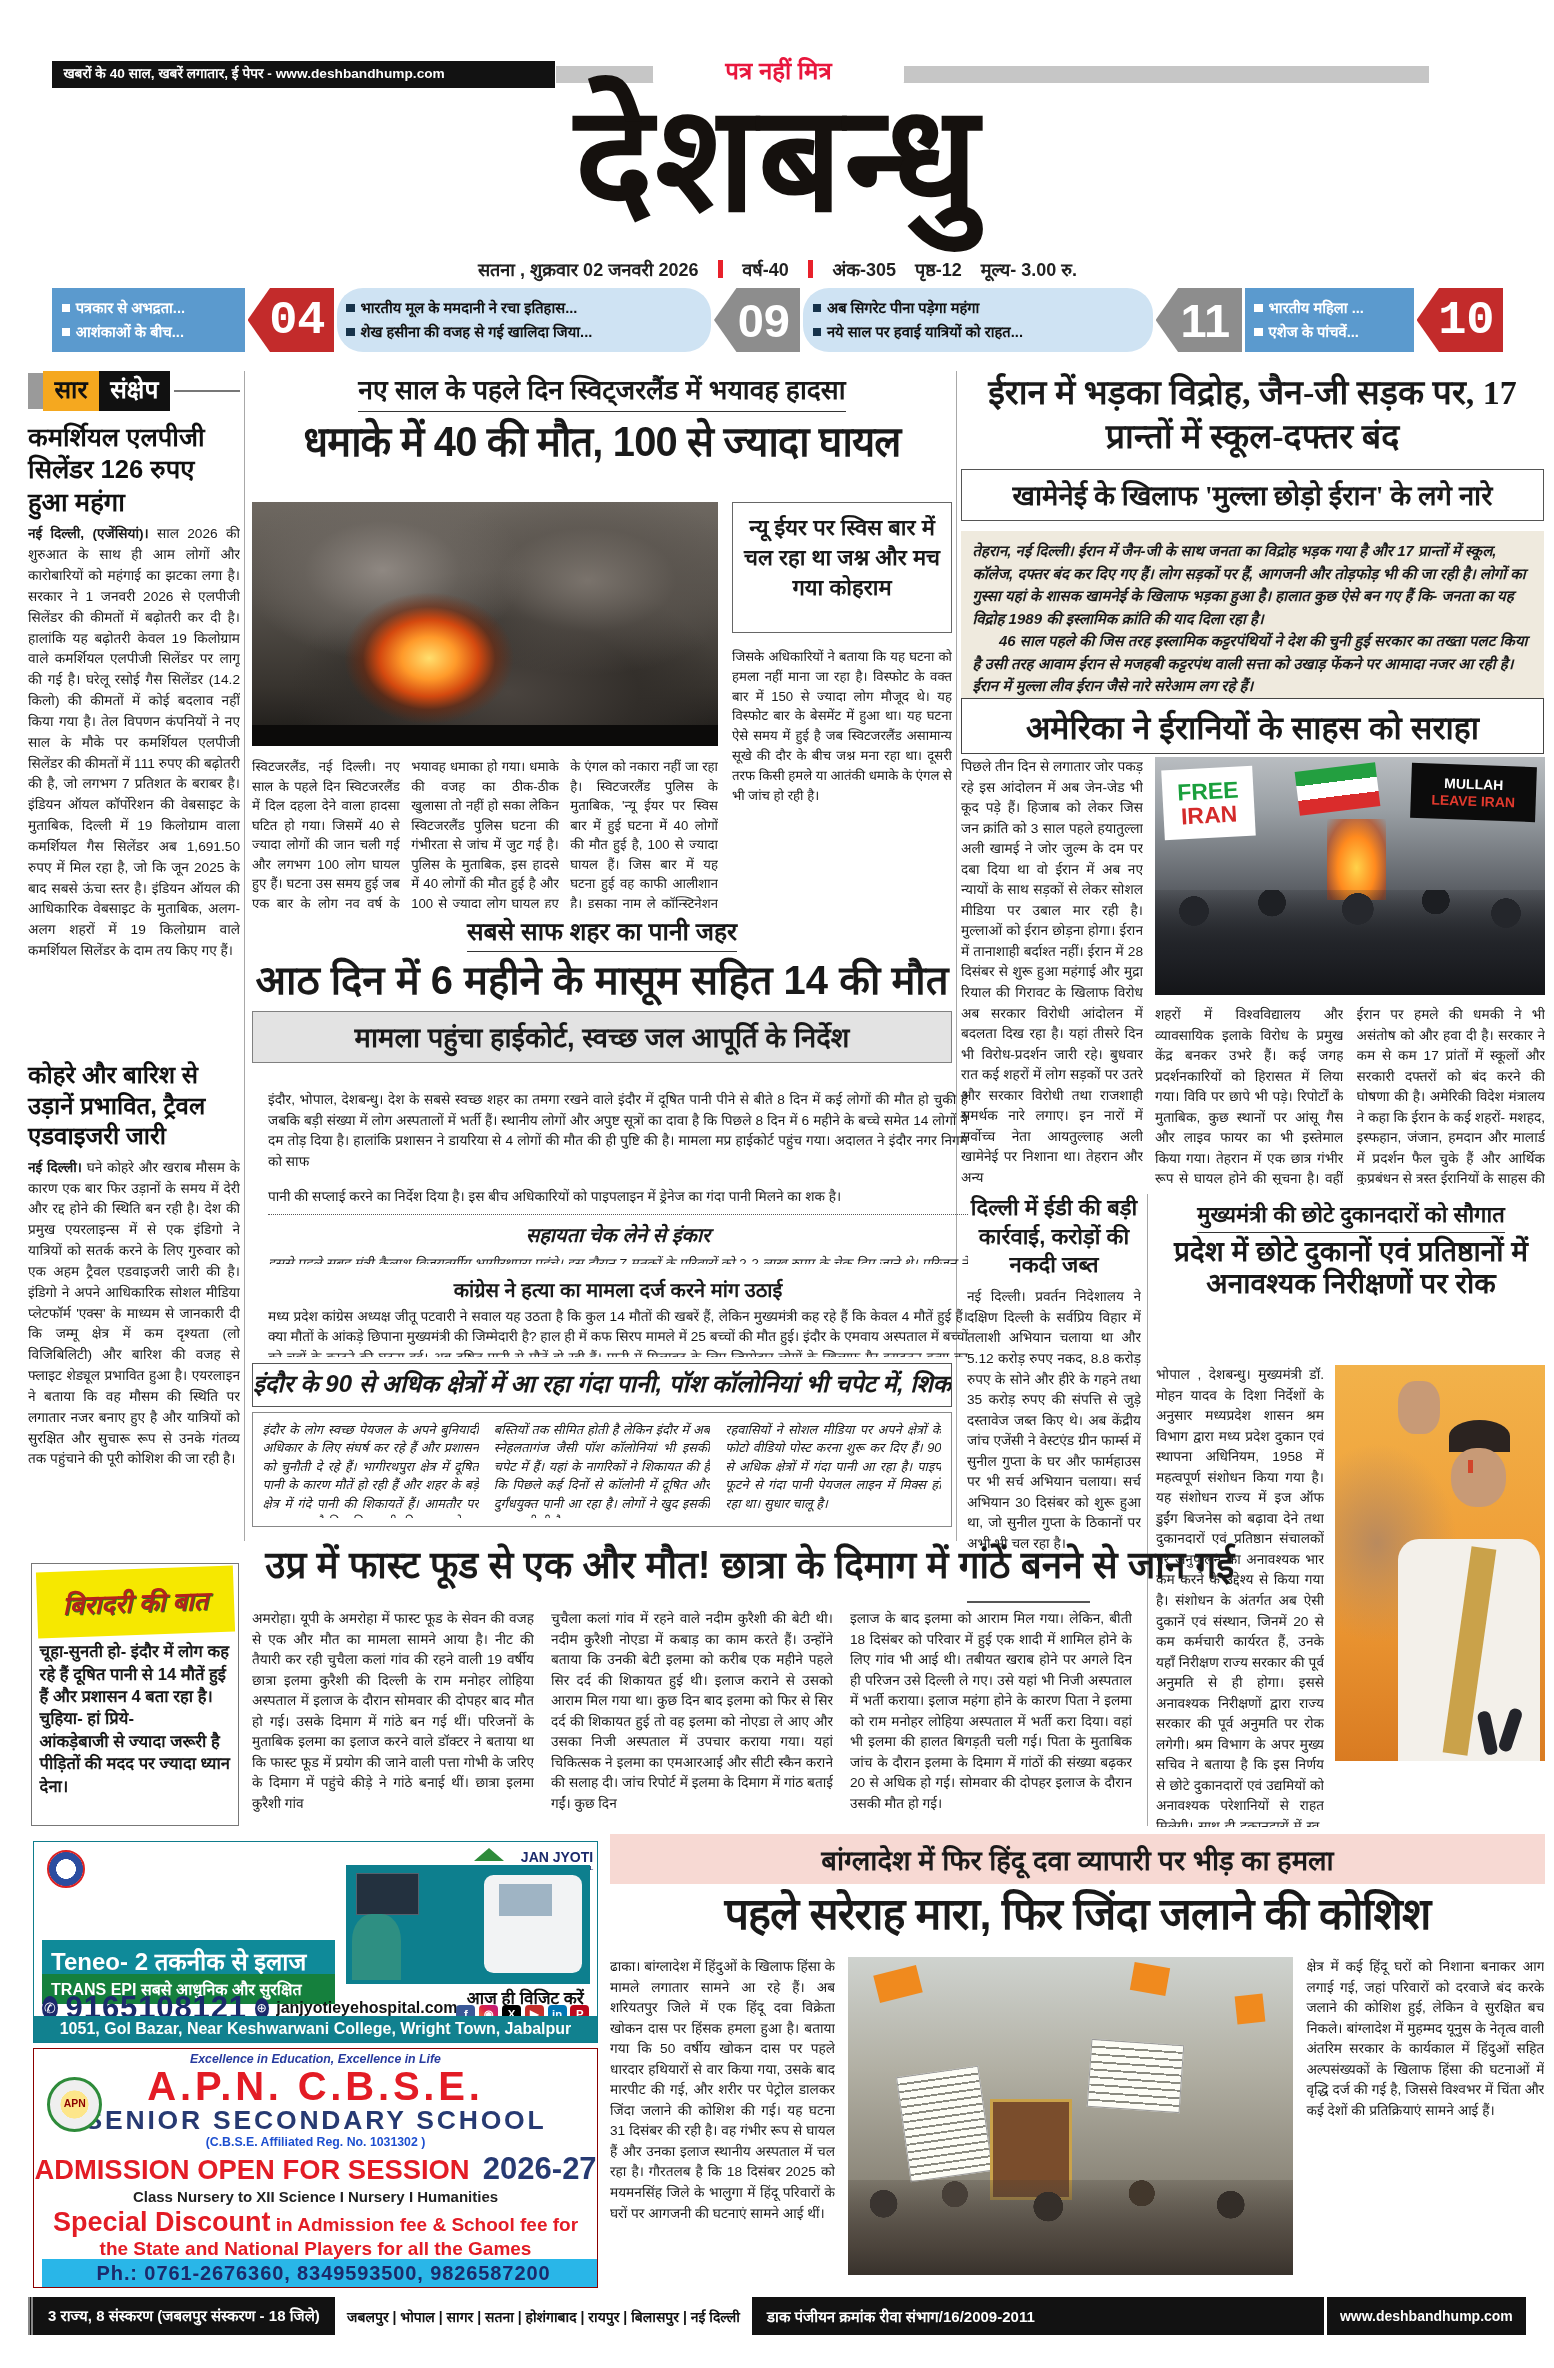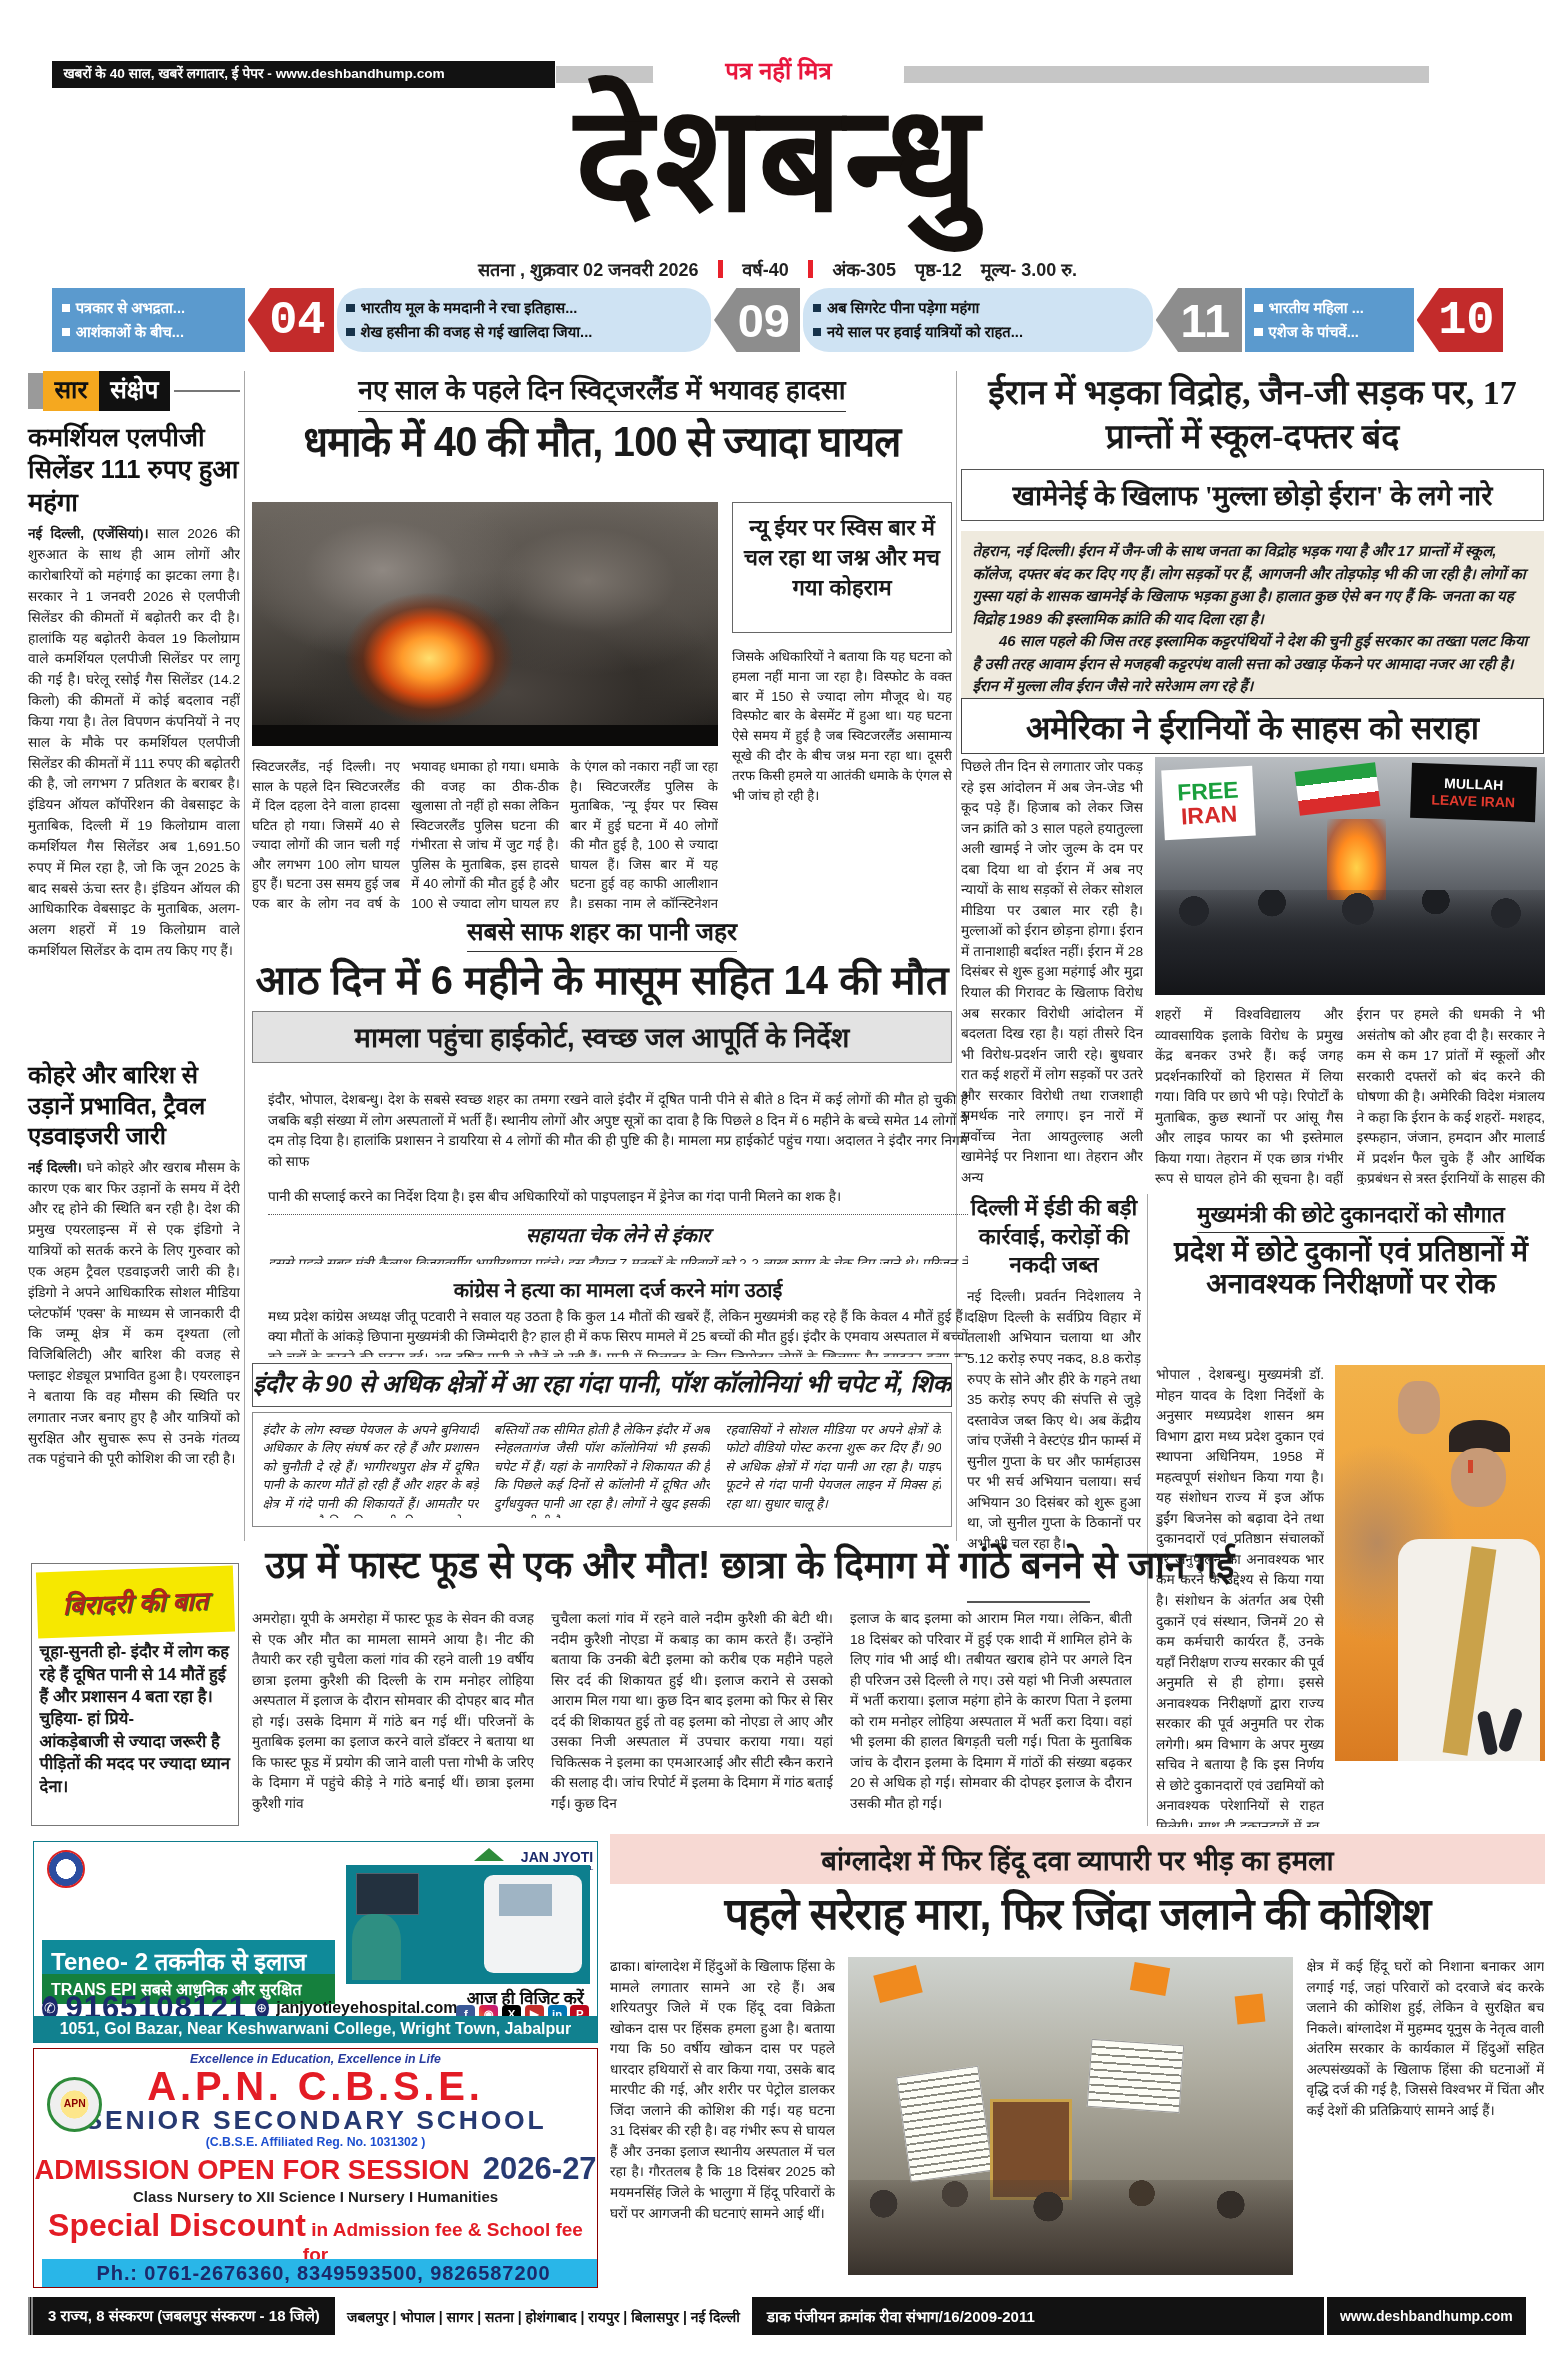--- a/index.html
+++ b/index.html
@@ -213,21 +213,21 @@
     background:radial-gradient(circle,#fde68a 0 40%,#efefef 41% 100%);box-sizing:border-box;
     color:#8b0000;font-size:10.4px;font-weight:900;line-height:47px;}
   .as-name{color:#e31c25;font-size:40px;font-weight:900;letter-spacing:3.8px;line-height:1.0;}
   .as-name2{color:#273a72;font-size:26.5px;font-weight:900;letter-spacing:2.8px;line-height:1.1;}
   .as-reg{color:#1d4fd0;font-size:12.3px;font-weight:bold;}
   .as-adm{display:flex;justify-content:center;align-items:baseline;gap:13.2px;margin-top:1.9px;}
   .as-adm-l{color:#e31c25;font-size:27.4px;font-weight:900;}
   .as-adm-s{color:#273a72;font-size:31px;font-weight:900;}
   .as-classes{color:#222;font-size:15px;font-weight:900;margin-top:0.9px;}
   .as-d1{color:#e31c25;font-size:19px;font-weight:900;margin-top:1.9px;}
-  .as-d1 .big{font-size:32px;}
+  .as-d1 .big{font-size:27px;}
   .as-d2{color:#e31c25;font-size:19px;font-weight:900;}
   .as-ph{position:absolute;left:8px;bottom:0;width:100%;height:28px;background:#29b6e8;color:#1b2a6b;
     font-size:20px;font-weight:900;line-height:28px;letter-spacing:0.9px;}
 
   
   .footer{left:28px;top:2296px;width:1498px;height:40px;display:flex;align-items:center;gap:9.5px;}
   .f-ed{background:#121212;color:#fff;height:38px;line-height:38px;padding:0 15px;font-size:15px;font-weight:bold;
     border-left:5.7px double #888;white-space:nowrap;}
   .f-cities{flex:1;font-size:14px;font-weight:bold;color:#111;text-align:center;white-space:nowrap;overflow:hidden;}
   .f-black{background:#121212;color:#fff;height:38px;display:flex;align-items:center;width:774px;}
@@ -307,21 +307,21 @@
   <div class="abs vline" style="left:956px;top:371px;height:1170px;"></div>
   <div class="abs vline" style="left:1147px;top:1194px;height:632px;"></div>
 
   <div class="abs leftcol">
     <div class="saar-head">
       <span class="saar-gray"></span>
       <span class="saar-orange">सार</span>
       <span class="saar-black">संक्षेप</span>
       <span class="saar-line"></span>
     </div>
-    <div class="lc-h">कमर्शियल एलपीजी सिलेंडर 111 रुपए हुआ महंगा</div>
+    <div class="lc-h">कमर्शियल एलपीजी सिलेंडर 126 रुपए हुआ महंगा</div>
     <div class="lc-b just hide" style="height:526px;">
       <span class="lc-dl">नई दिल्ली, (एजेंसियां)।</span>
       <span>साल 2026 की शुरुआत के साथ ही आम लोगों और कारोबारियों को महंगाई का झटका लगा है। सरकार ने 1 जनवरी 2026 से एलपीजी सिलेंडर की कीमतों में बढ़ोतरी कर दी है। हालांकि यह बढ़ोतरी केवल 19 किलोग्राम वाले कमर्शियल एलपीजी सिलेंडर पर लागू की गई है। घरेलू रसोई गैस सिलेंडर (14.2 किलो) की कीमतों में कोई बदलाव नहीं किया गया है। तेल विपणन कंपनियों ने नए साल के मौके पर कमर्शियल एलपीजी सिलेंडर की कीमतों में 111 रुपए की बढ़ोतरी की है, जो लगभग 7 प्रतिशत के बराबर है। इंडियन ऑयल कॉर्पोरेशन की वेबसाइट के मुताबिक, दिल्ली में 19 किलोग्राम वाला कमर्शियल गैस सिलेंडर अब 1,691.50 रुपए में मिल रहा है, जो कि जून 2025 के बाद सबसे ऊंचा स्तर है। इंडियन ऑयल की आधिकारिक वेबसाइट के मुताबिक, अलग-अलग शहरों में 19 किलोग्राम वाले कमर्शियल सिलेंडर के दाम तय किए गए हैं।</span>
     </div>
     <div class="lc-h" style="font-size:24px;">कोहरे और बारिश से उड़ानें प्रभावित, ट्रैवल एडवाइजरी जारी</div>
     <div class="lc-b just hide" style="height:407px;">
       <span class="lc-dl">नई दिल्ली।</span>
       <span>घने कोहरे और खराब मौसम के कारण एक बार फिर उड़ानों के समय में देरी और रद्द होने की स्थिति बन रही है। देश की प्रमुख एयरलाइन्स में से एक इंडिगो ने यात्रियों को सतर्क करने के लिए गुरुवार को एक अहम ट्रैवल एडवाइजरी जारी की है। इंडिगो ने अपने आधिकारिक सोशल मीडिया प्लेटफॉर्म 'एक्स' के माध्यम से जानकारी दी कि जम्मू क्षेत्र में कम दृश्यता (लो विजिबिलिटी) और बारिश की वजह से फ्लाइट शेड्यूल प्रभावित हुआ है। एयरलाइन ने बताया कि वह मौसम की स्थिति पर लगातार नजर बनाए हुए है और यात्रियों को सुरक्षित और सुचारू रूप से उनके गंतव्य तक पहुंचाने की पूरी कोशिश की जा रही है।</span>
     </div>
   </div>

